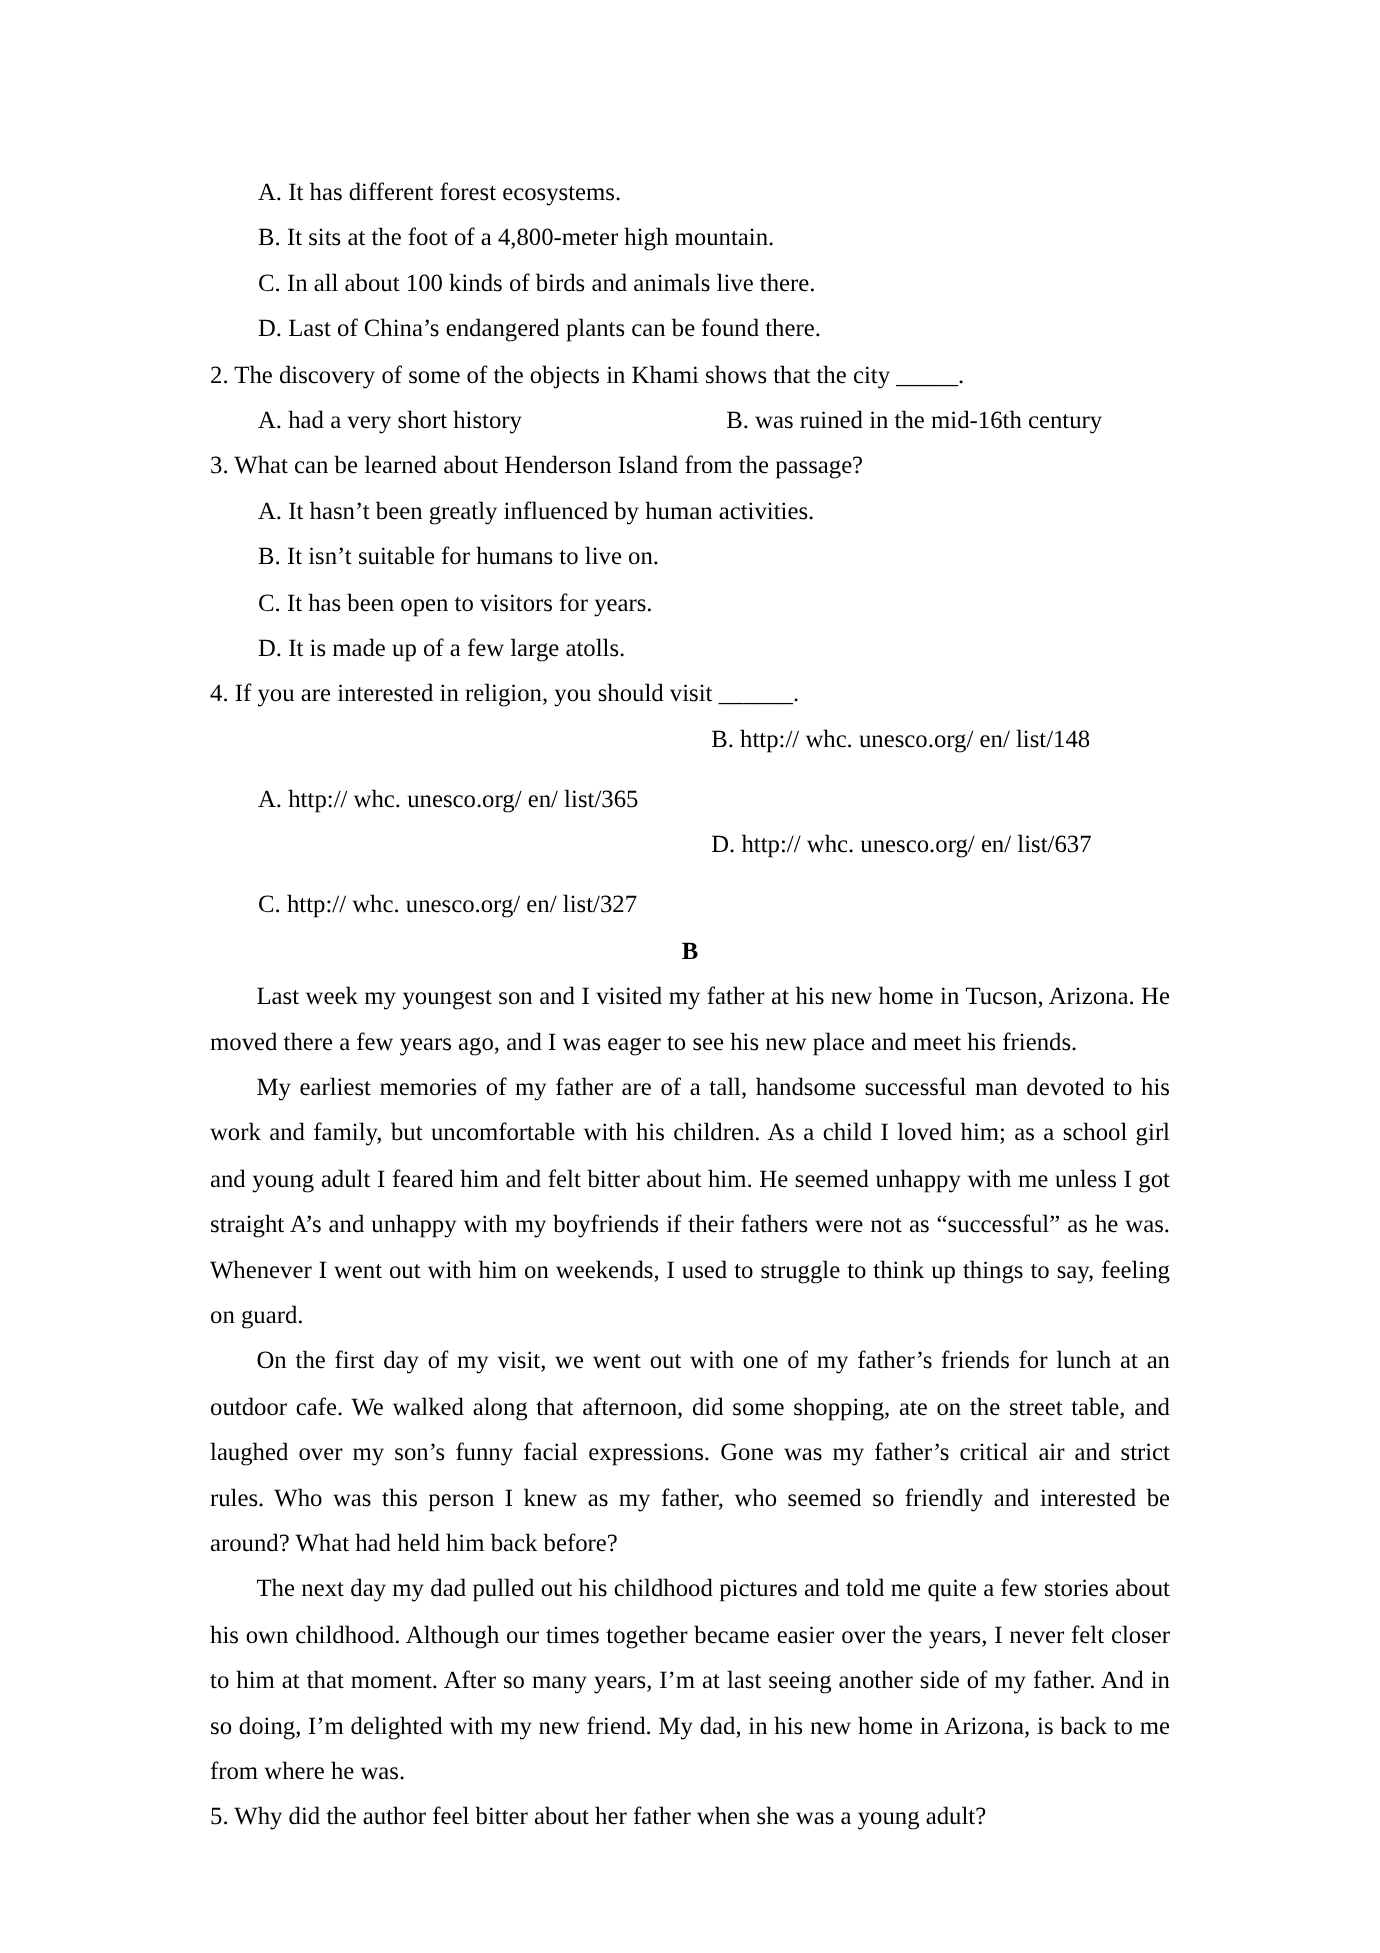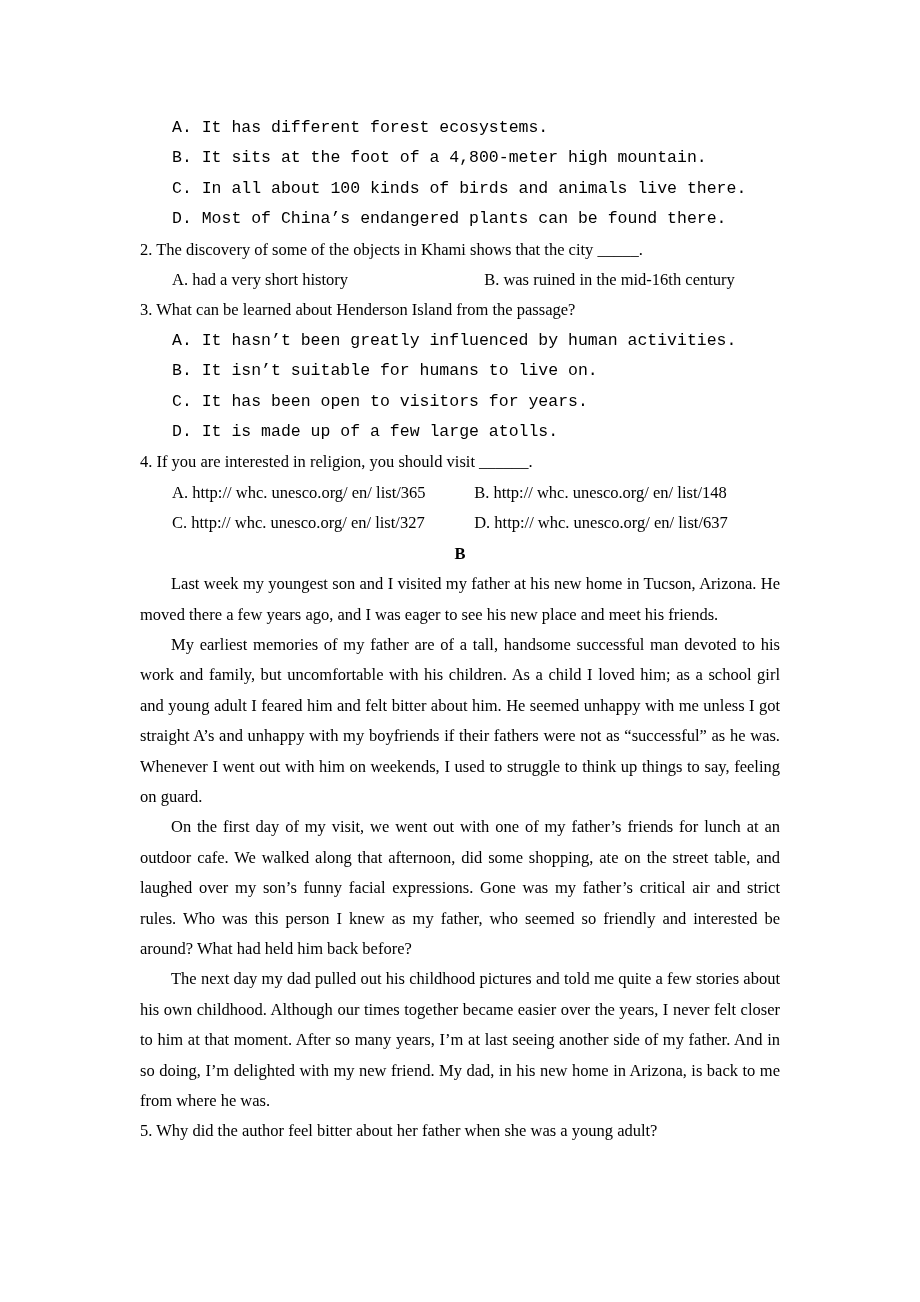--- a/index.html
+++ b/index.html
@@ -12,42 +12,42 @@
     color: #000000;
     overflow: hidden;
   }
   .page {
     width: 920px;
     height: 1302px;
     padding: 113px 140px 0 140px;
     line-height: 30.4px;
   }
   .line { white-space: nowrap; }
-  .indent { padding-left: 32px; font-family: Liberation Mono, monospace; }
+  .indent { padding-left: 32px; }
   .optrow { padding-left: 32px; font-family: Liberation Serif, serif; }
   .cell-l { display: inline-block; width: 308px; vertical-align: top; }
-  .cell-l-q4 { display: inline-block; width: 298px; vertical-align: top; }
+  .cell-l-q4 { display: inline-block; width: 298px; vertical-align: top; margin-top: 40px; }
   .section-header {
     text-align: center;
     font-weight: bold;
   }
   .para {
     text-align: justify;
     text-indent: 31px;
   }
 </style>
 </head>
 <body>
 
 <div class="page">
 
   <div class="line indent">A. It has different forest ecosystems.</div>
   <div class="line indent">B. It sits at the foot of a 4,800-meter high mountain.</div>
   <div class="line indent">C. In all about 100 kinds of birds and animals live there.</div>
-  <div class="line indent">D. Most of China’s endangered plants can be found there.</div>
+  <div class="line indent">D. Last of China’s endangered plants can be found there.</div>
 
   <div class="line">2. The discovery of some of the objects in Khami shows that the city _____.</div>
   <div class="line optrow">
     <span class="cell-l">A. had a very short history</span>
     <span>B. was ruined in the mid-16th century</span>
   </div>
 
   <div class="line">3. What can be learned about Henderson Island from the passage?</div>
   <div class="line indent">A. It hasn’t been greatly influenced by human activities.</div>
   <div class="line indent">B. It isn’t suitable for humans to live on.</div>

